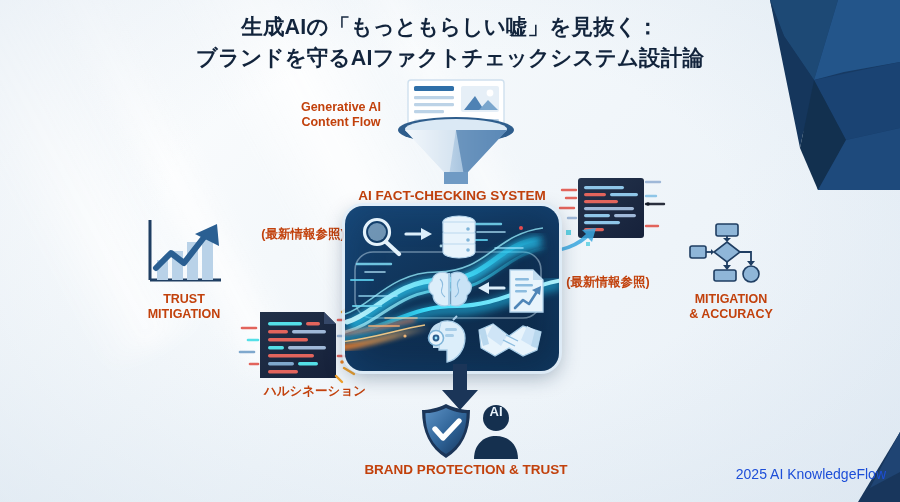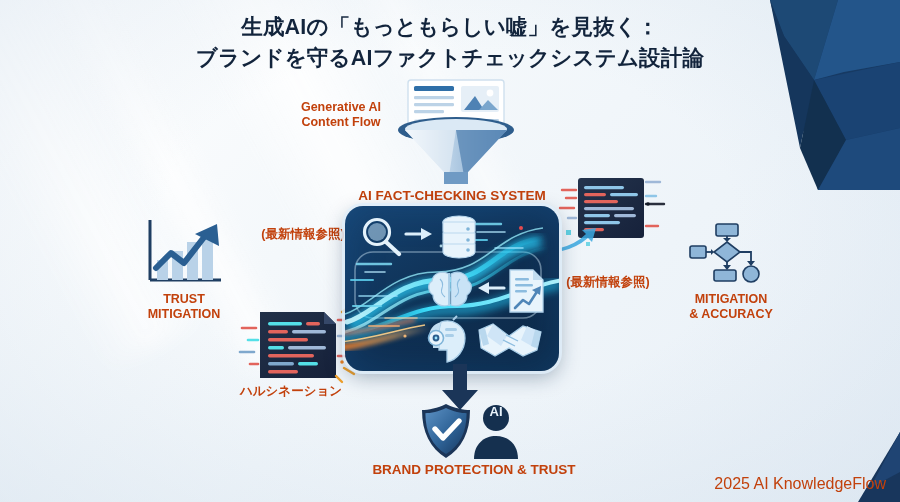--- a/index.html
+++ b/index.html
@@ -27,21 +27,21 @@
 
   
   .title{position:absolute;left:0;right:0;top:12px;text-align:center;
     color:#12243c;font-weight:bold;font-size:21.5px;line-height:1.42;letter-spacing:.2px;}
   .title .l2{display:block;}
 
   .lbl{position:absolute;color:#c2410c;font-weight:bold;text-align:center;line-height:1.22;}
   .lbl.md{font-size:12.5px;}
   .lbl.lg{font-size:13.5px;}
 
-  .footer{position:absolute;right:14px;bottom:9px;color:#c2410c;font-size:16px;font-weight:normal;}
+  .footer{position:absolute;right:14px;bottom:20px;color:#1d4ed8;font-size:14px;font-weight:normal;}
 
   
   .panel{position:absolute;left:345px;top:206px;width:214px;height:165px;
     border-radius:18px;
     background:linear-gradient(150deg,#16406b 0%,#123a63 25%,#0f2f52 55%,#0c2947 100%);
     box-shadow:0 0 0 3px rgba(224,239,250,.85),0 6px 20px rgba(18,48,80,.35),
                inset 0 0 40px rgba(30,120,200,.22);}
   .panel-inner{position:absolute;inset:0;border-radius:18px;overflow:hidden;}
   .icons{position:absolute;inset:0;z-index:4;}
 
@@ -184,21 +184,21 @@
     </g>
     <g stroke="#f0a02a" stroke-width="2.4" stroke-linecap="round">
       <line x1="104" y1="6" x2="112" y2="0"></line>
       <line x1="110" y1="24" x2="120" y2="20"></line>
       <line x1="106" y1="62" x2="116" y2="68"></line>
       <line x1="98" y1="70" x2="104" y2="76"></line>
     </g>
     <circle cx="114" cy="38" r="2.2" fill="#e2453a"></circle>
     <circle cx="104" cy="56" r="1.8" fill="#f0821e"></circle>
   </svg>
-  <div class="lbl md" style="left:224px;top:384px;width:134px;">
+  <div class="lbl md" style="left:232px;top:384px;width:134px;text-align:right;">
     <div>ハルシネーション</div>
   </div>
 
   <svg class="card" style="left:560px;top:170px;" width="110" height="82" viewBox="0 0 110 82">
     <defs>
       <linearGradient id="xd" x1="0" y1="0" x2="1" y2="1">
         <stop offset="0" stop-color="#24344d"></stop>
           <stop offset="1" stop-color="#16213a"></stop>
       </linearGradient>
     </defs>
@@ -412,17 +412,17 @@
       <path d="M30 2 C22 6 12 8 6 8 C6 30 14 46 30 56 C46 46 54 30 54 8 C48 8 38 6 30 2 Z" fill="#1b3558"></path>
       <path d="M30 6 C23 9.5 14.5 11.2 9.4 11.2 C9.4 30 16.2 43.6 30 52 C43.8 43.6 50.6 30 50.6 11.2 C45.5 11.2 37 9.5 30 6 Z" fill="url(#shg)"></path>
       <polyline points="19,27 27,36 43,19" fill="none" stroke="#ffffff" stroke-width="5.4" stroke-linecap="round" stroke-linejoin="round"></polyline>
     </g>
     <g>
       <circle cx="80" cy="16" r="13" fill="#15304f"></circle>
       <path d="M58 57 C58 42 68 34 80 34 C92 34 102 42 102 57 Z" fill="#15304f"></path>
       <text x="80" y="14" text-anchor="middle" font-family="Liberation Sans, sans-serif" font-size="13" font-weight="bold" fill="#e9f3fb">AI</text>
     </g>
   </svg>
-  <div class="lbl lg" style="left:352px;top:462px;width:244px;">BRAND PROTECTION &amp; TRUST</div>
+  <div class="lbl lg" style="left:344px;top:462px;width:244px;">BRAND PROTECTION &amp; TRUST</div>
 
   <div class="footer">2025 AI KnowledgeFlow</div>
 
 </div>
 
 </body></html>

